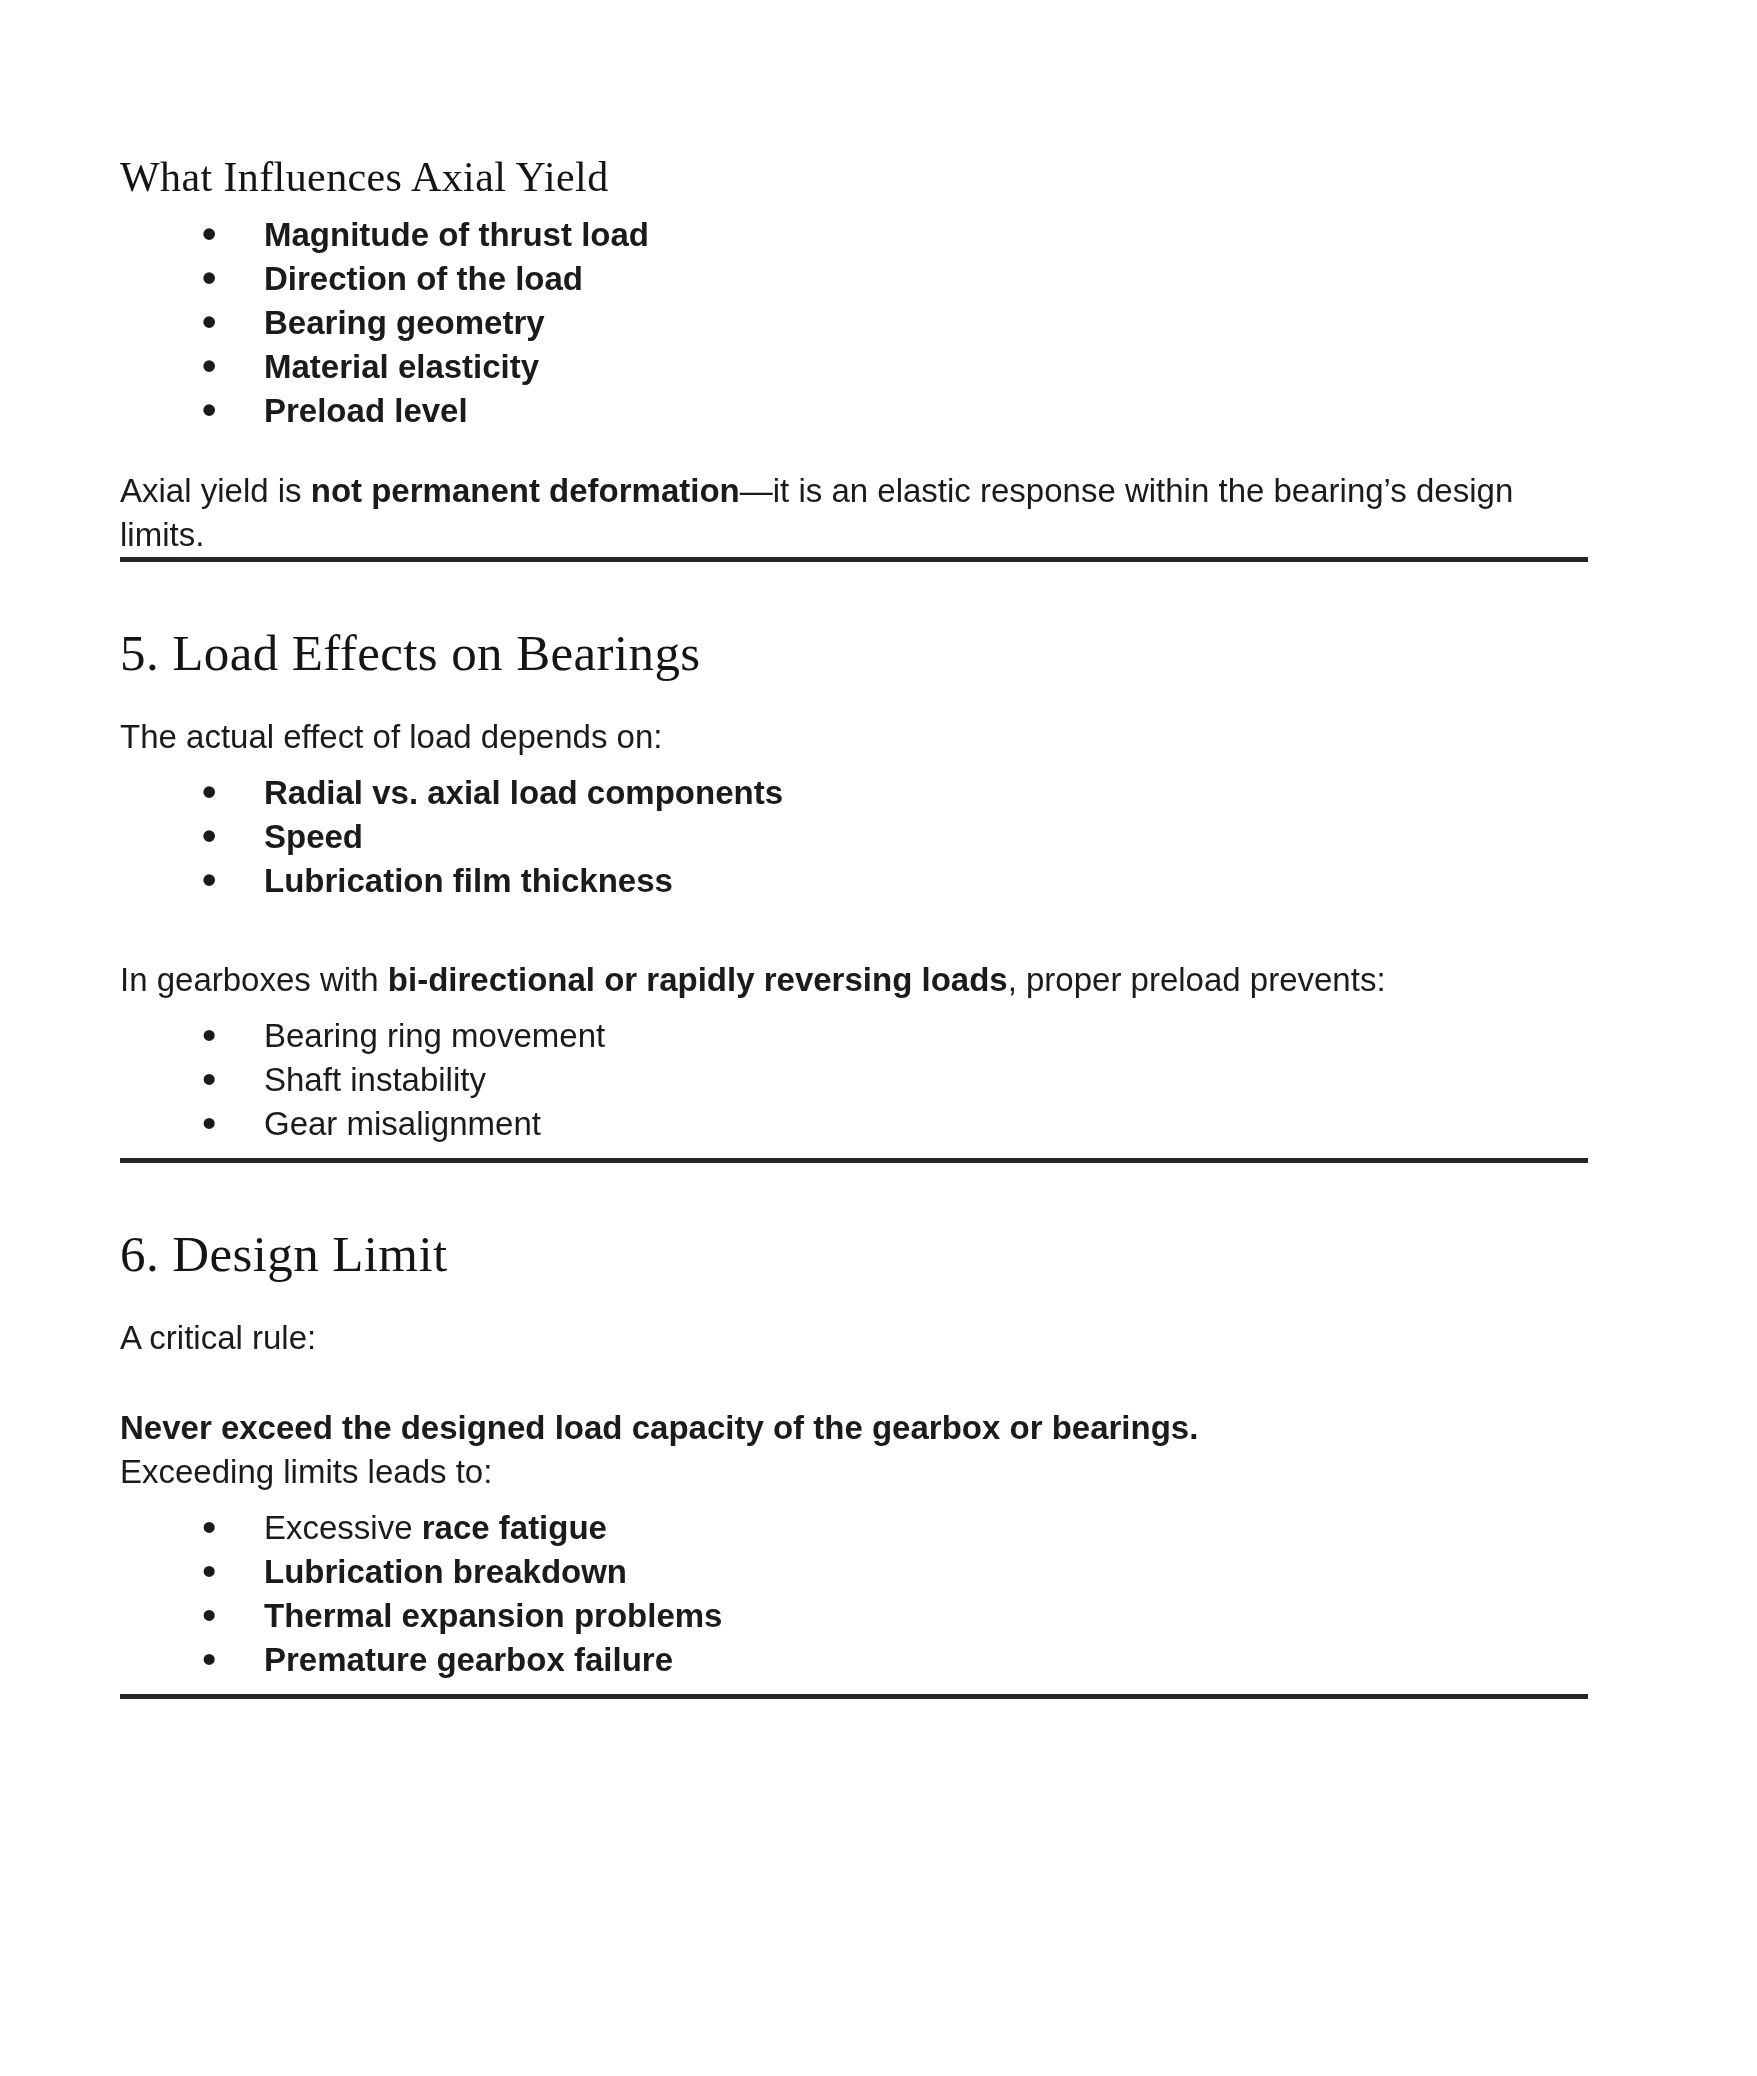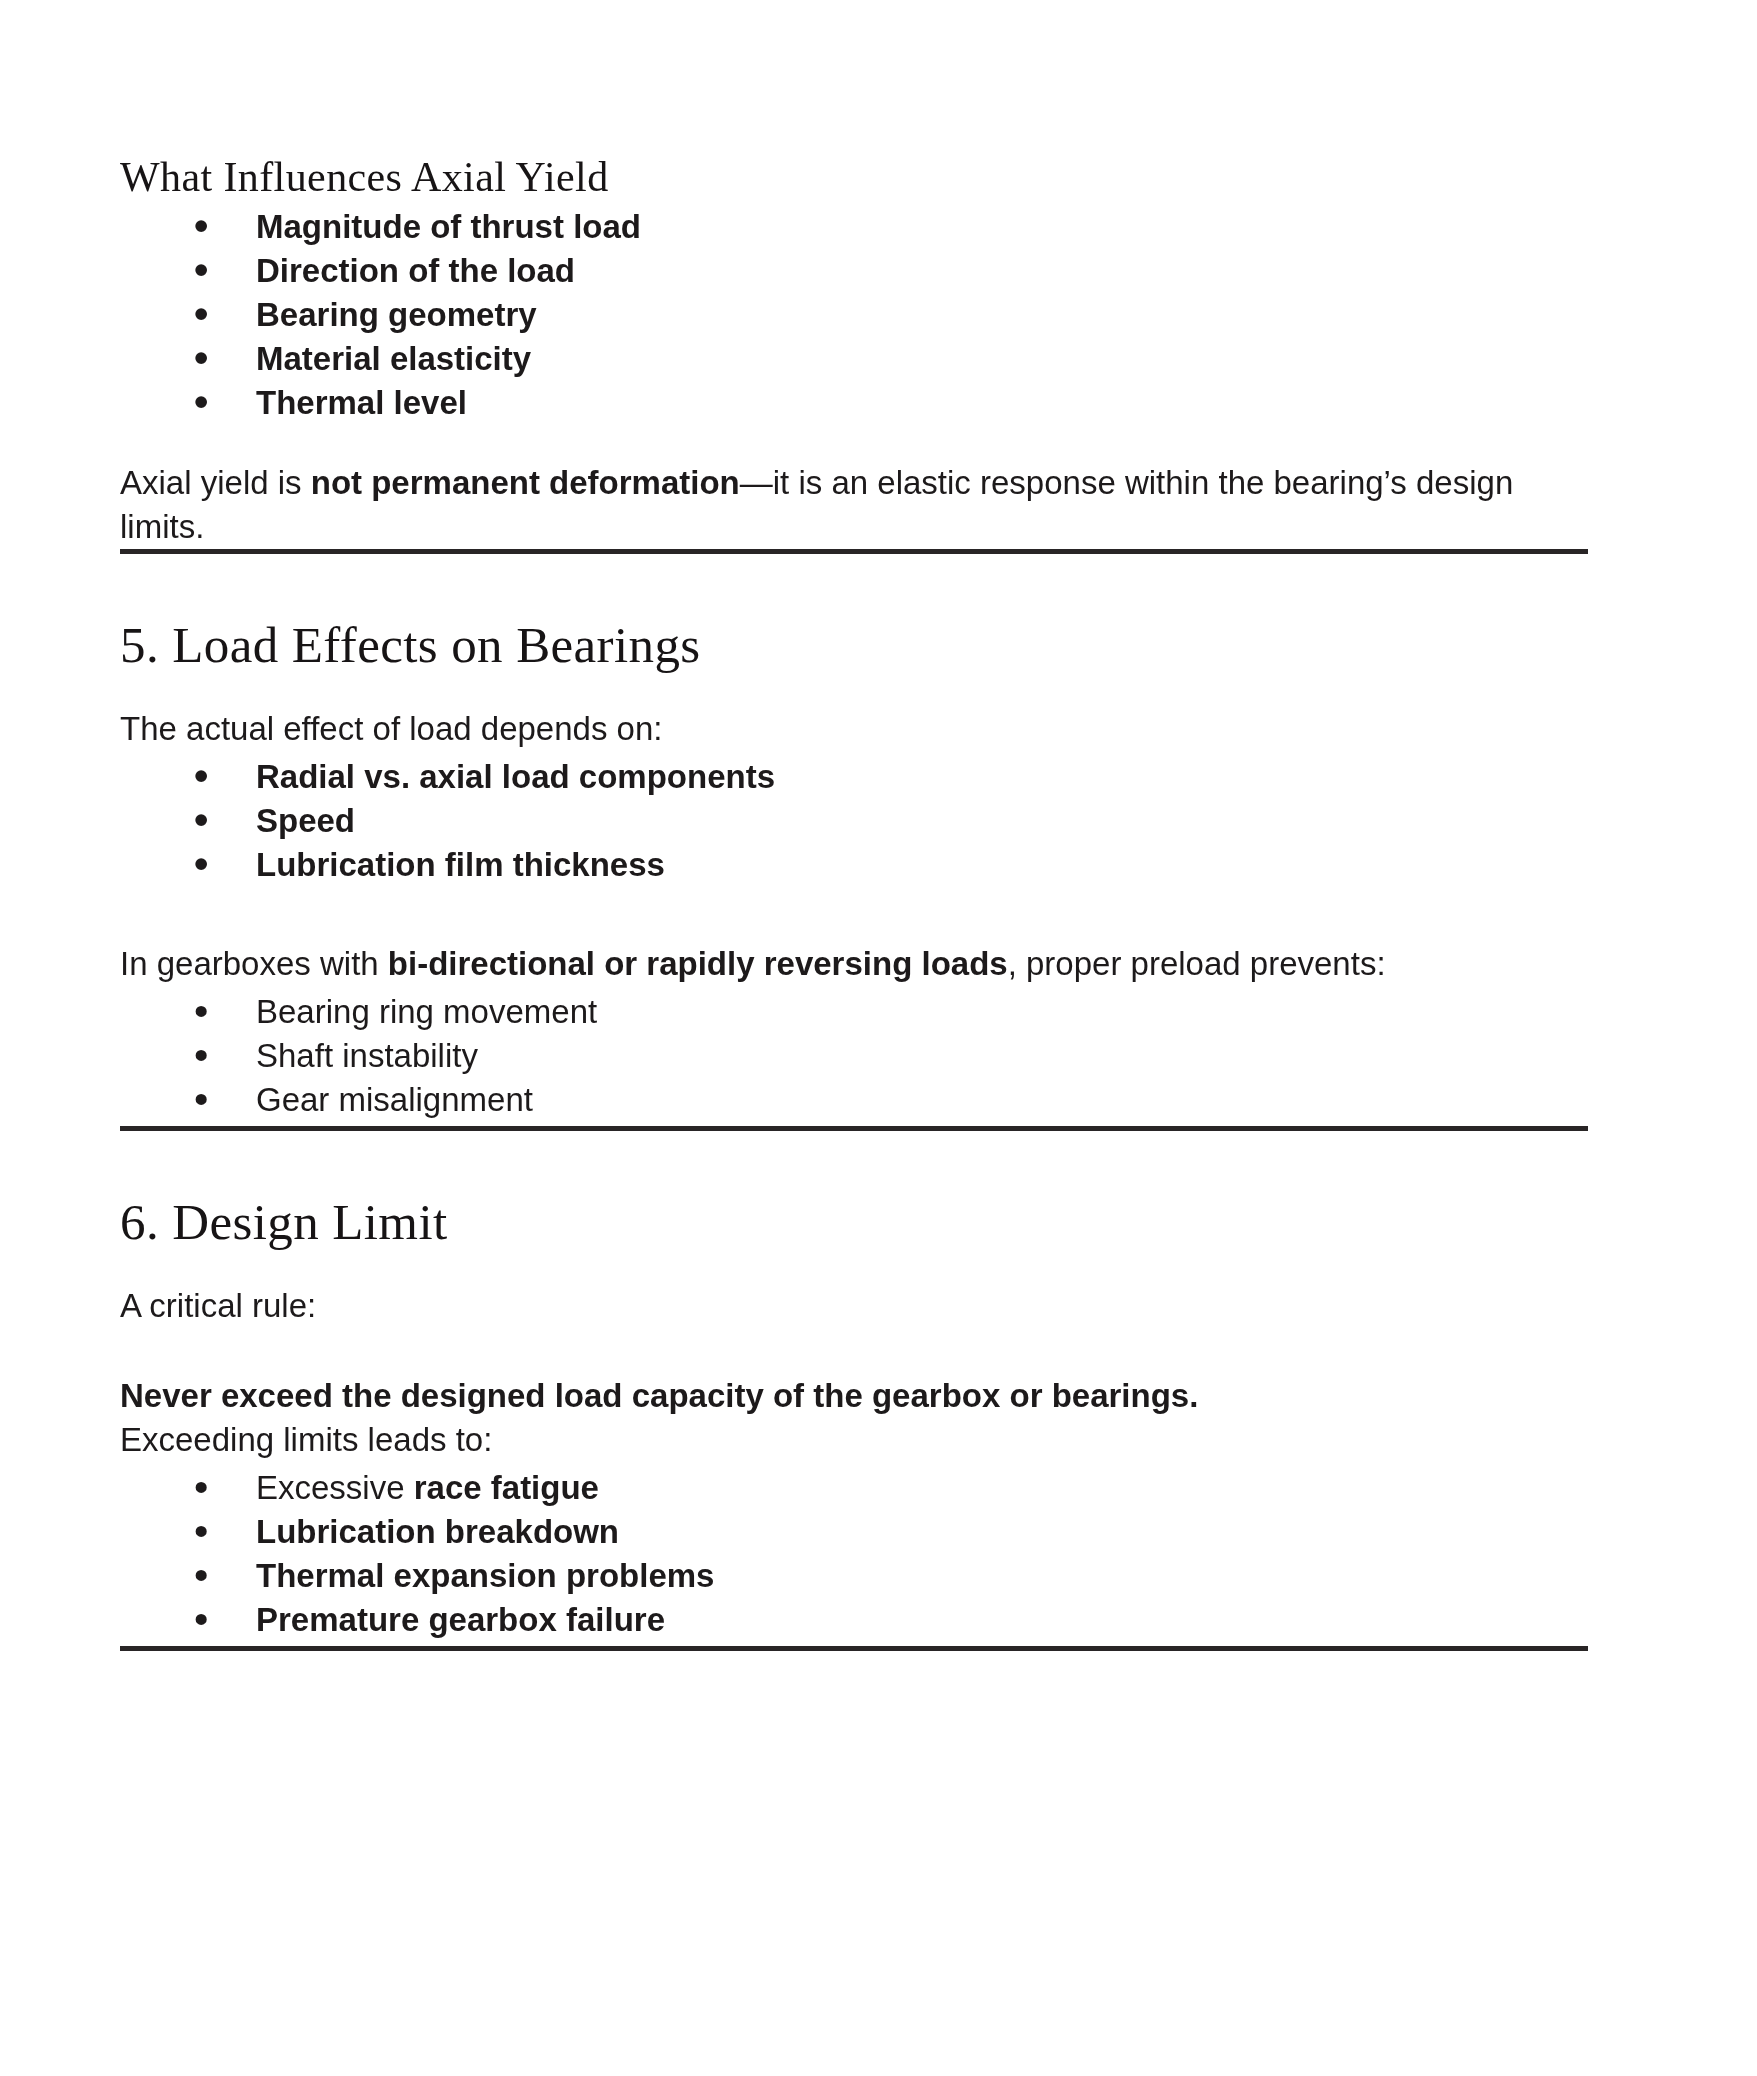--- a/index.html
+++ b/index.html
@@ -31,21 +31,21 @@
   h2 { font-size: 51px; line-height: 1.15; }
   h3 { font-size: 42px; line-height: 1.15; }
   p {
     font-size: 33px;
     line-height: 44px;
     margin: 0;
   }
   b, .bold { font-weight: 700; }
   ul.bullets {
     list-style: none;
-    margin: 4px;
+    margin: 12px;
     padding: 0;
   }
   ul.bullets li {
     position: relative;
     padding-left: 132px;
     font-size: 33px;
     line-height: 44px;
   }
   ul.bullets li::before {
     content: "\2022";
@@ -83,21 +83,21 @@
 
   <section>
     <h3>What Influences Axial Yield</h3>
 
 
     <ul class="bullets gap-list">
       <li class="bold">Magnitude of thrust load</li>
       <li class="bold">Direction of the load</li>
       <li class="bold">Bearing geometry</li>
       <li class="bold">Material elasticity</li>
-      <li class="bold">Thermal level</li>
+      <li class="bold">Preload level</li>
     </ul>
 
     <p class="gap-close"><span>Axial yield is </span><b>not permanent deformation</b><span>—it is an elastic response within the bearing’s design limits.</span></p>
   </section>
 
   <hr class="rule gap-rule-first">
 
   <section>
     <h2 class="gap-heading">5. Load Effects on Bearings</h2>
 

